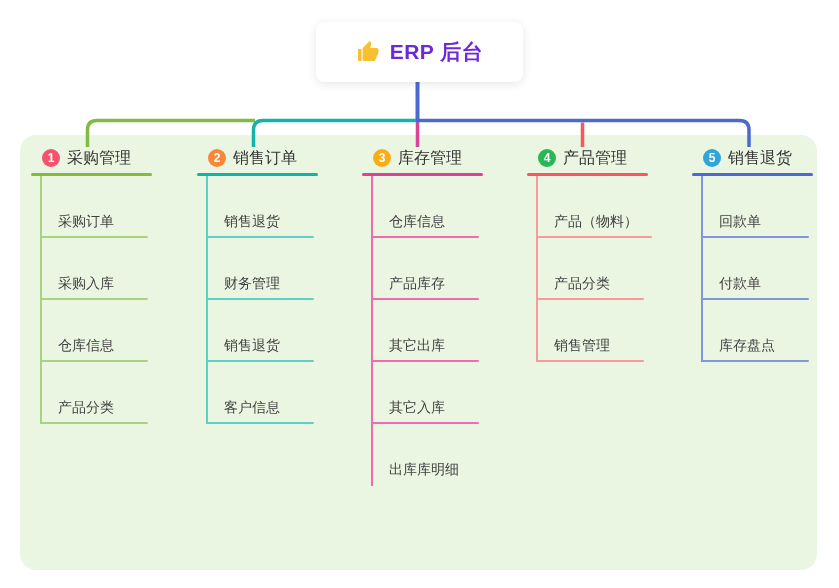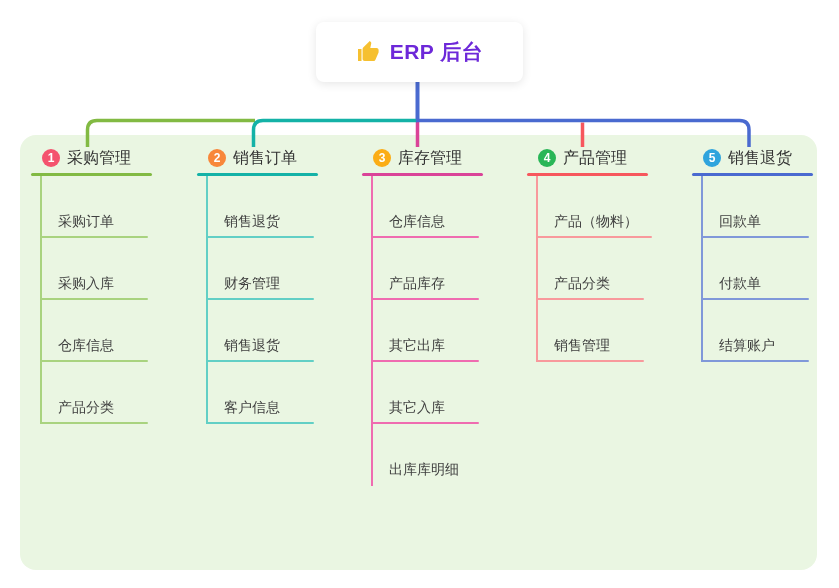--- a/index.html
+++ b/index.html
@@ -197,19 +197,19 @@
     <span class="child-label">回款单</span>
     <div class="child-underline" style="background: rgb(128, 152, 217);"></div>
   </div>
 
   <div class="child">
     <span class="child-label">付款单</span>
     <div class="child-underline" style="background: rgb(128, 152, 217);"></div>
   </div>
 
   <div class="child">
-    <span class="child-label">结算账户</span>
+    <span class="child-label">库存盘点</span>
     <div class="child-underline" style="background: rgb(128, 152, 217);"></div>
   </div>
 </div>
   </div>
 </div>
 </div>
 
 </body></html>

